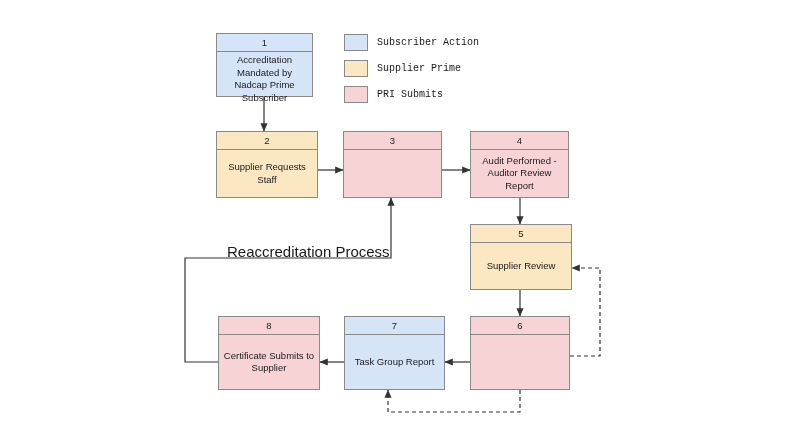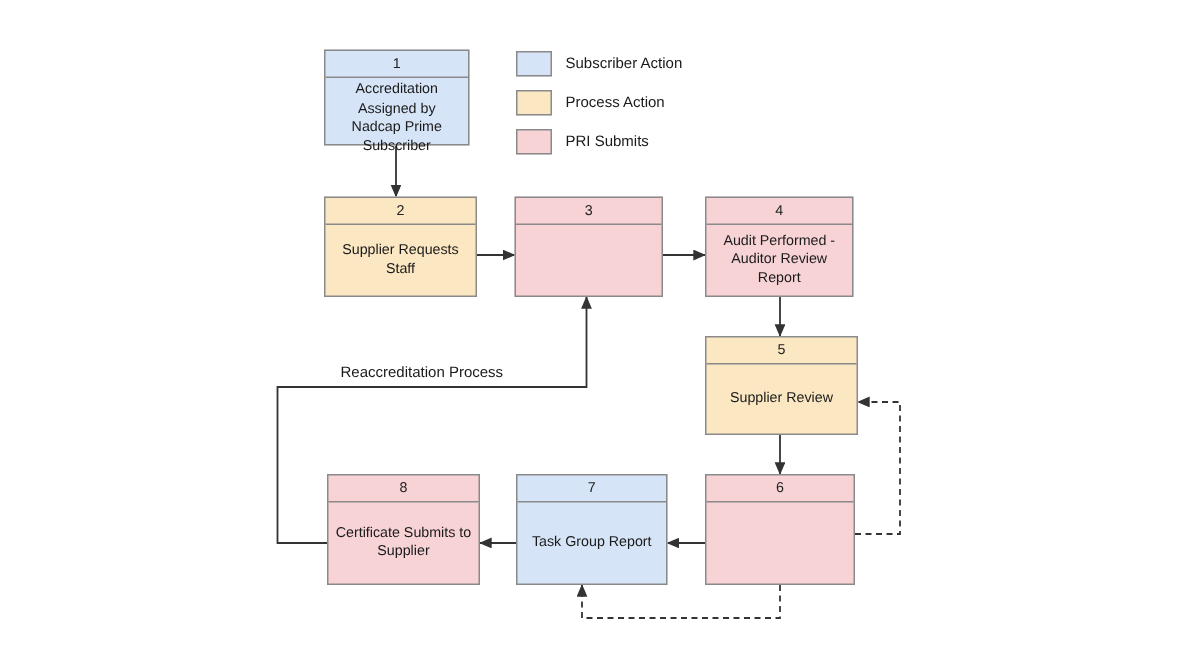--- a/index.html
+++ b/index.html
@@ -77,24 +77,25 @@
   }
   .legend-swatch {
     width: 24px;
     height: 17px;
     border: 1px solid #8a8a8a;
     box-sizing: border-box;
   }
   .legend-label {
     font-size: 10px;
     color: #1a1a1a;
+    font-family: Liberation Mono, monospace;
   }
   .edge-label {
     position: absolute;
-    font-size: 10px;
+    font-size: 15px;
     color: #1a1a1a;
     white-space: nowrap;
   }
 </style>
 </head>
 <body>
 
 <div id="canvas">
 
   <svg class="edges" viewBox="0 0 792 445">
@@ -120,21 +121,21 @@
 
     <path d="M218,362 L185,362 L185,258 L391,258 L391,198" stroke="#333" stroke-width="1.2" fill="none" marker-end="url(#arrow)"></path>
 
     <path d="M570,356 L600,356 L600,268 L572,268" stroke="#333" stroke-width="1.2" fill="none" stroke-dasharray="4,3" marker-end="url(#arrow)"></path>
 
     <path d="M520,390 L520,412 L388,412 L388,390" stroke="#333" stroke-width="1.2" fill="none" stroke-dasharray="4,3" marker-end="url(#arrow)"></path>
   </svg>
 
   <div class="node subscriber" style="left:216px; top:33px; width:97px; height:64px;">
     <div class="num">1</div>
-    <div class="body">Accreditation Assigned by Nadcap Prime Subscriber</div>
+    <div class="body">Accreditation Mandated by Nadcap Prime Subscriber</div>
   </div>
 
   <div class="node supplier" style="left:216px; top:131px; width:102px; height:67px;">
     <div class="num">2</div>
     <div class="body">Supplier Requests Staff</div>
   </div>
 
   <div class="node pri" style="left:343px; top:131px; width:99px; height:67px;">
     <div class="num">3</div>
   </div>
@@ -165,21 +166,21 @@
 
   <div class="edge-label" style="left:227px; top:243px;">Reaccreditation Process</div>
 
   <div class="legend">
     <div class="legend-row">
       <div class="legend-swatch subscriber"></div>
       <div class="legend-label">Subscriber Action</div>
     </div>
     <div class="legend-row">
       <div class="legend-swatch supplier"></div>
-      <div class="legend-label">Process Action</div>
+      <div class="legend-label">Supplier Prime</div>
     </div>
     <div class="legend-row">
       <div class="legend-swatch pri"></div>
       <div class="legend-label">PRI Submits</div>
     </div>
   </div>
 
 </div>
 
 </body></html>

